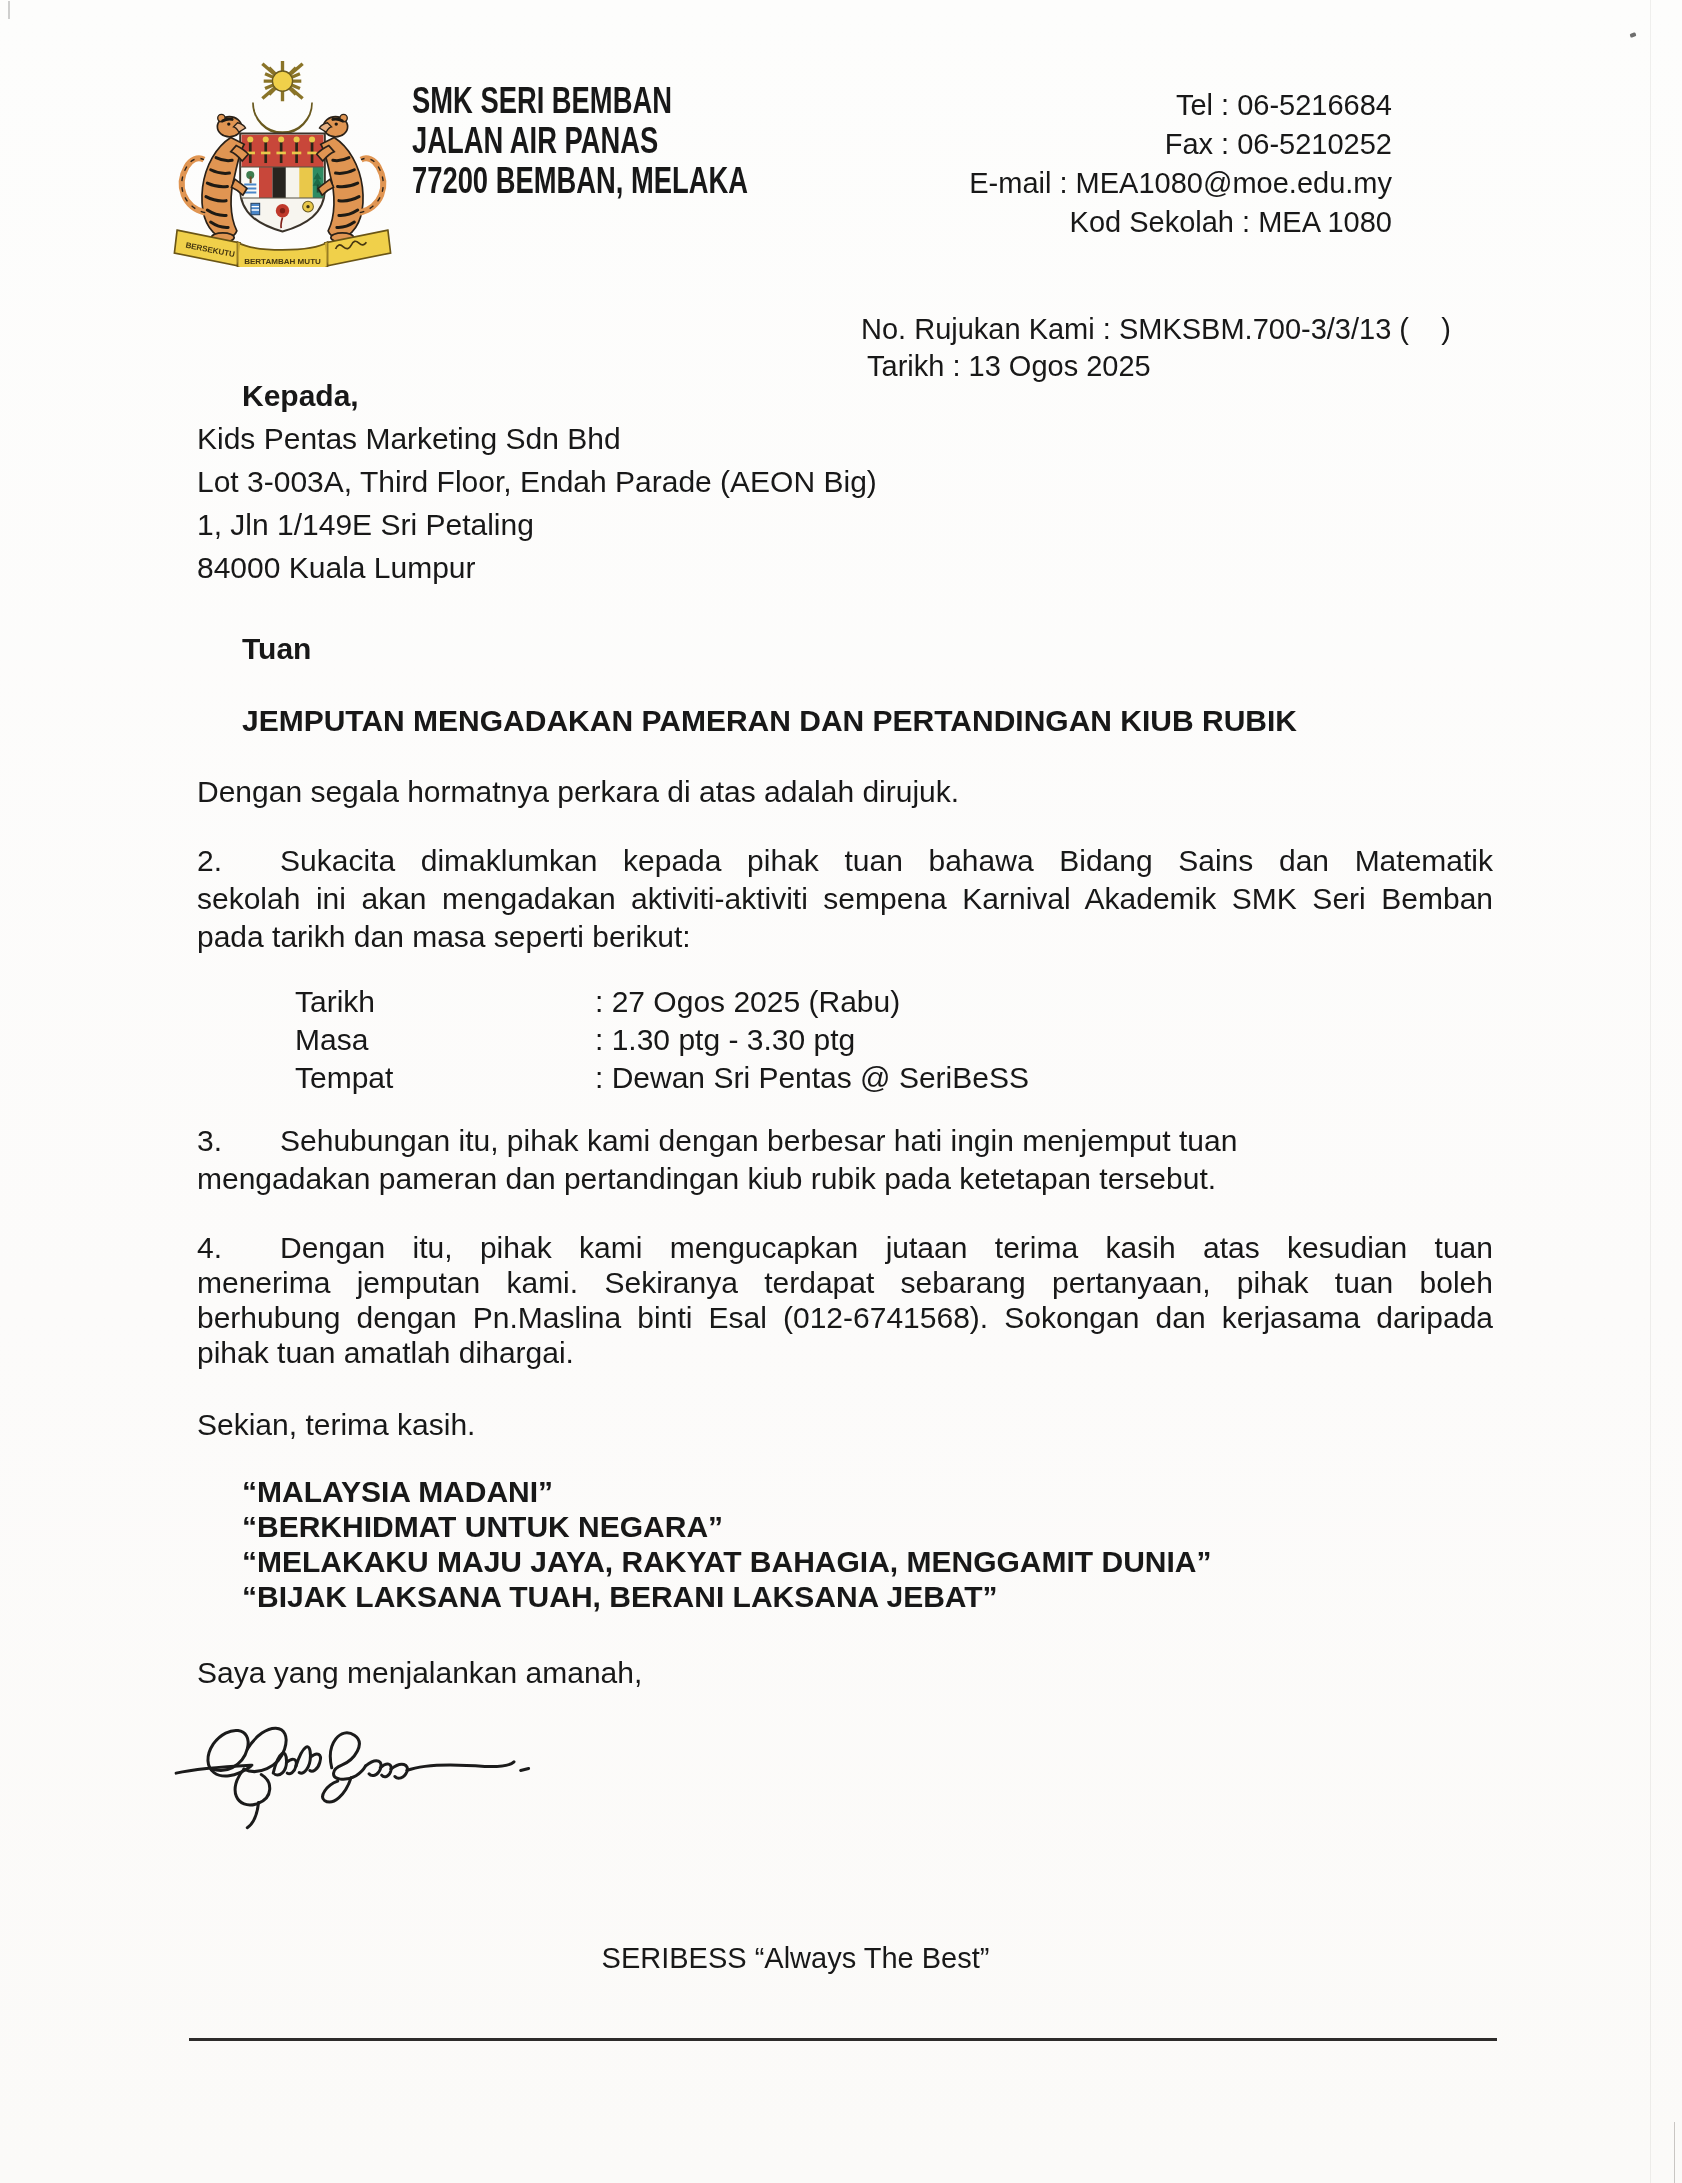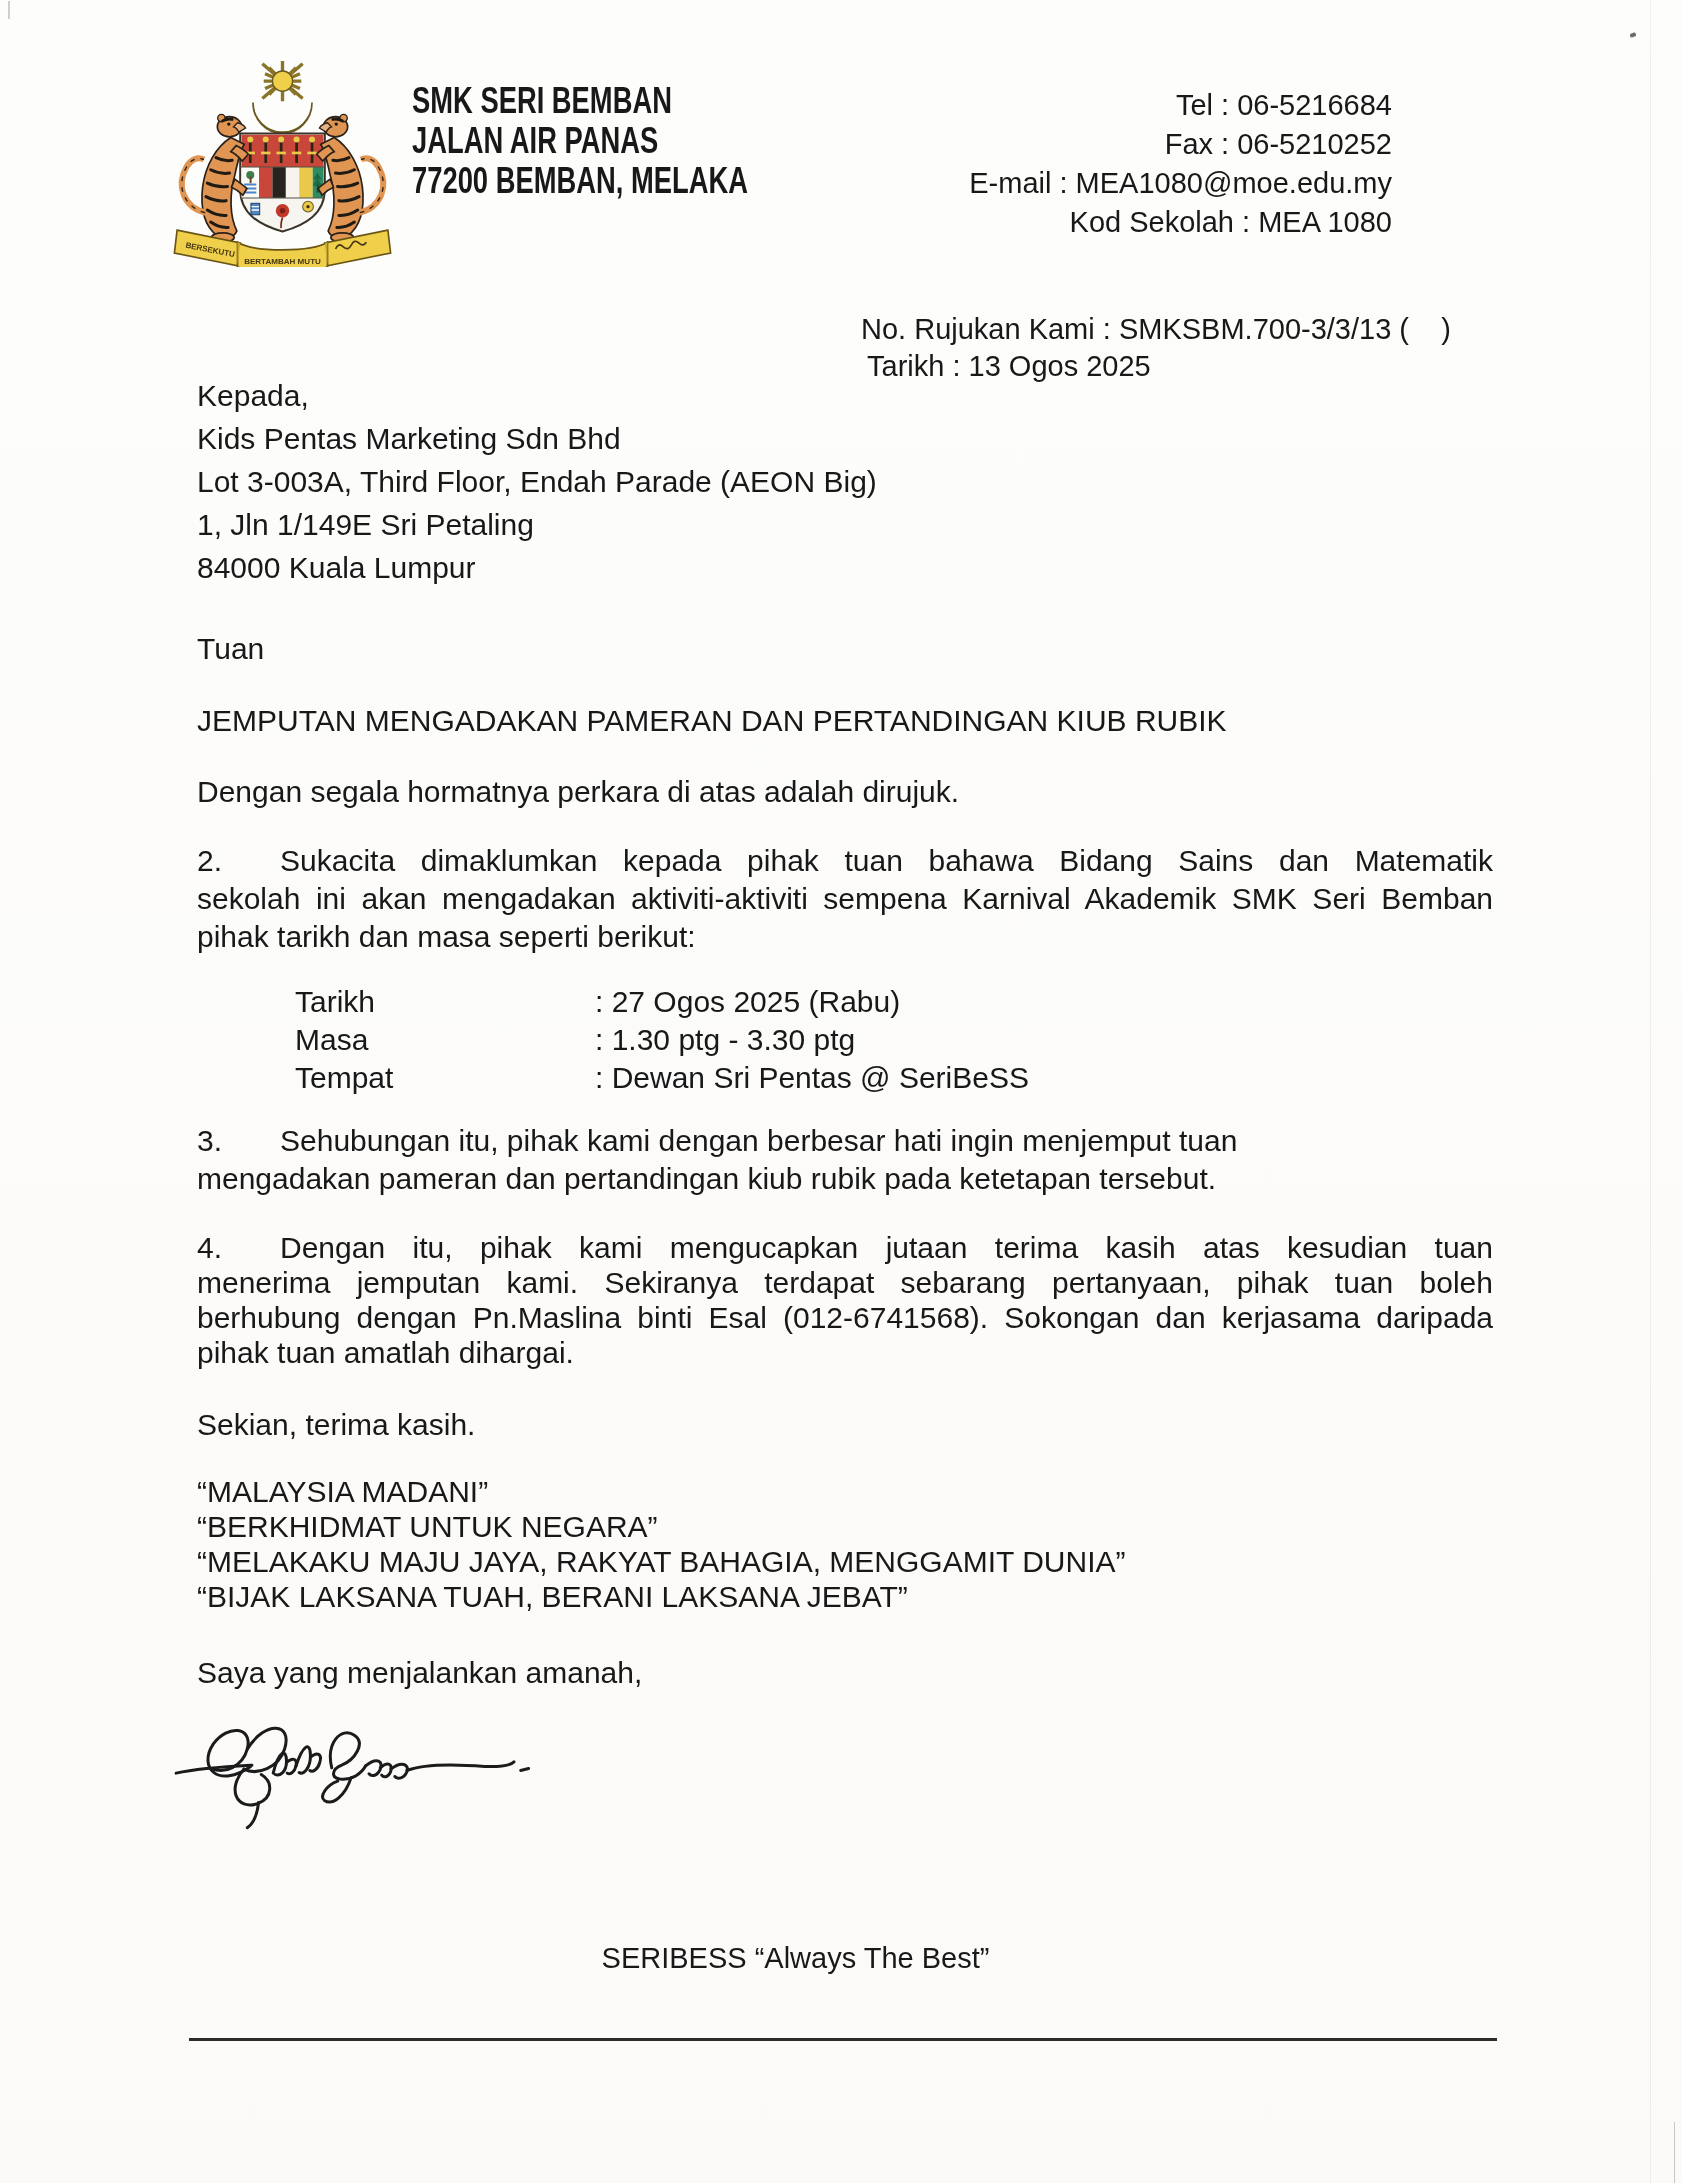--- a/index.html
+++ b/index.html
@@ -25,21 +25,21 @@
   .school-line{font-size:36px;font-weight:bold;line-height:40px;white-space:nowrap;}
   .school-line>span{display:inline-block;transform:scaleX(.76);transform-origin:0 50%;letter-spacing:0px;}
   .contact-block{position:absolute;left:959px;top:86px;width:433px;text-align:right;}
   .contact-line{font-size:29px;line-height:39px;white-space:pre;}
   
   .ref-block{position:absolute;left:861px;top:311px;}
   .ref-line{font-size:29px;line-height:37px;white-space:pre;}
   .ref-line.l2{padding-left:6px;}
   
   .blk{position:absolute;left:197px;width:1296px;font-size:30px;}
-  .b{font-weight:normal;}
+  .b{font-weight:bold;margin-left:45px;}
   .lh64{line-height:43px;}
   .lh57{line-height:38px;}
   .lh53{line-height:35px;}
   .just{text-align:justify;text-align-last:justify;}
   .pnum{display:inline-block;width:83px;}
   .recipient{top:374px;}
   .tuan{top:632px;}
   .subject{top:704px;}
   .para1{top:775px;}
   .para2{top:842px;}
@@ -226,21 +226,21 @@
   </div>
 
   <div class="blk tuan b">Tuan</div>
   <div class="blk subject b">JEMPUTAN MENGADAKAN PAMERAN DAN PERTANDINGAN KIUB RUBIK</div>
 
   <div class="blk para1">Dengan segala hormatnya perkara di atas adalah dirujuk.</div>
 
   <div class="blk para2 lh57">
     <div class="just"><span class="pnum">2.</span><span>Sukacita dimaklumkan kepada pihak tuan bahawa Bidang Sains dan Matematik</span></div>
     <div class="just">sekolah ini akan mengadakan aktiviti-aktiviti sempena Karnival Akademik SMK Seri Bemban</div>
-    <div>pihak tarikh dan masa seperti berikut:</div>
+    <div>pada tarikh dan masa seperti berikut:</div>
   </div>
 
   <div class="blk details">
     <div class="detail-row">
       <span class="dlabel">Tarikh</span><span class="dvalue">: 27 Ogos 2025 (Rabu)</span>
     </div>
     <div class="detail-row">
       <span class="dlabel">Masa</span><span class="dvalue">: 1.30 ptg - 3.30 ptg</span>
     </div>
     <div class="detail-row">

